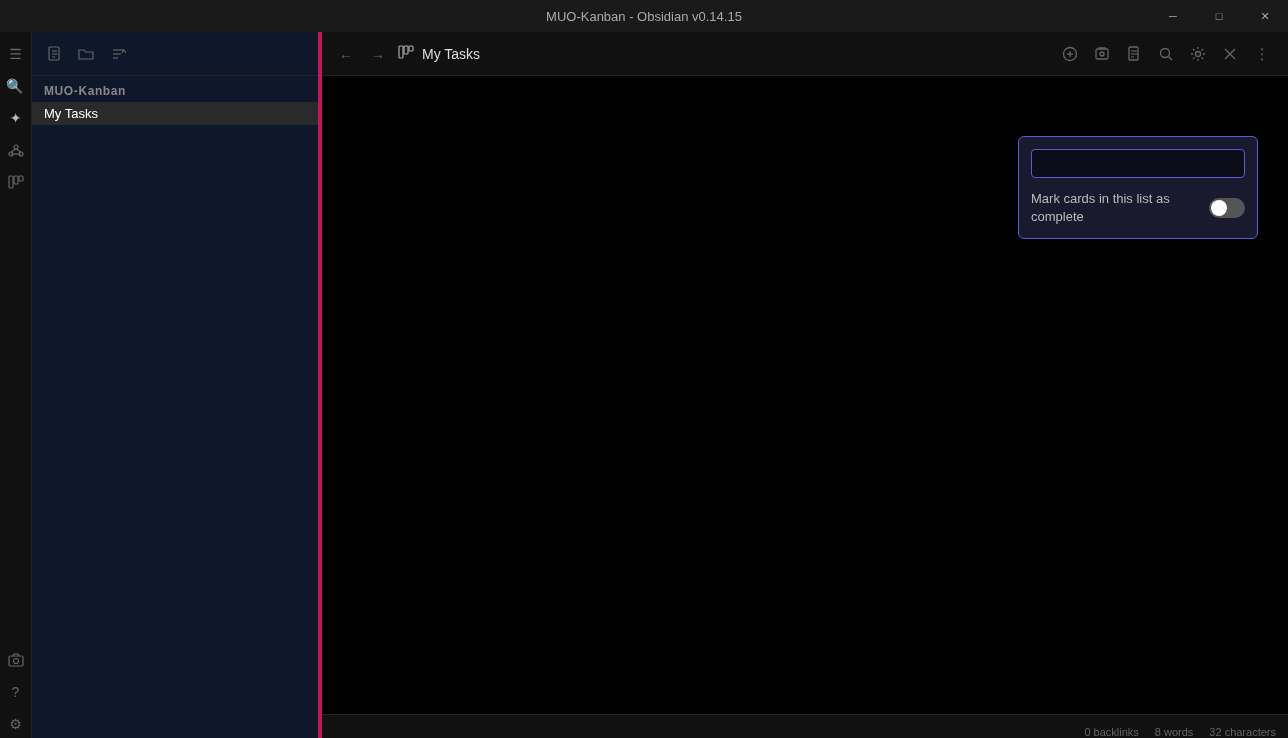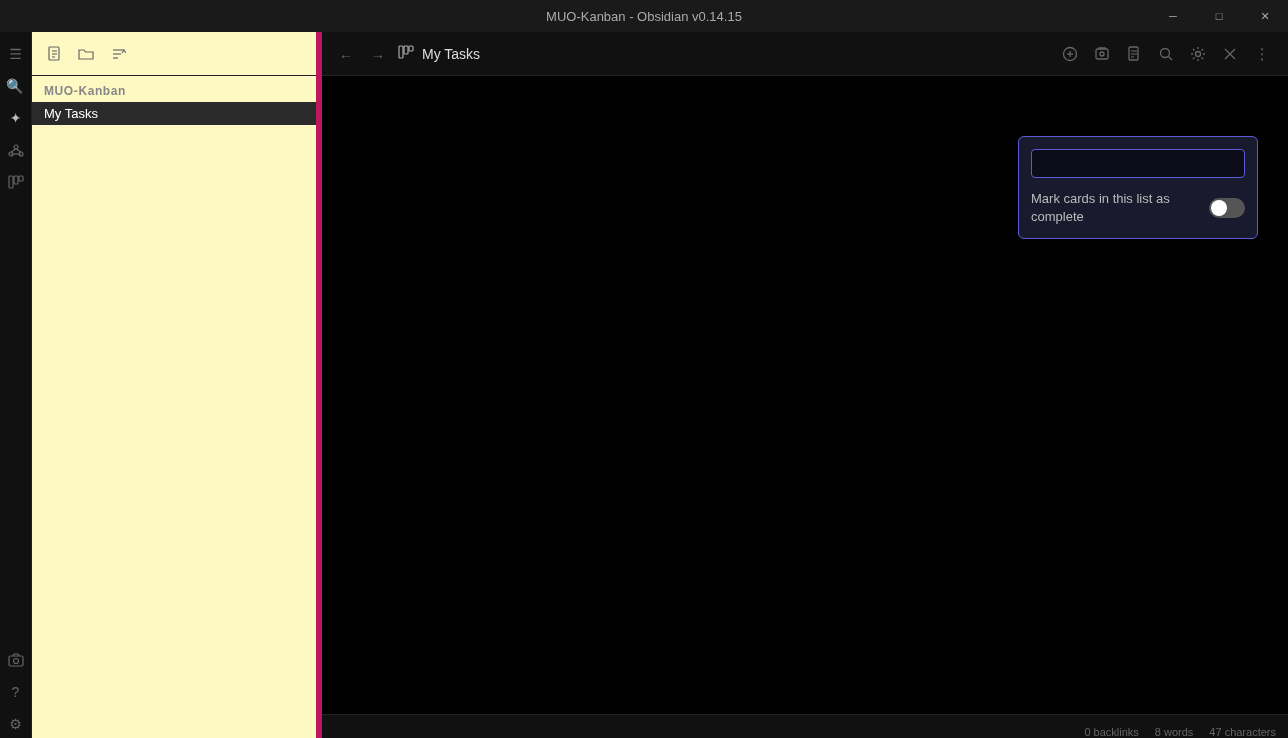--- a/index.html
+++ b/index.html
@@ -81,24 +81,24 @@
       cursor: pointer;
       border-radius: 4px;
       font-size: 14px;
     }
     .rail-icon.active { color: #bbb; }
     .rail-spacer { flex: 1; }
 
     
     .sidebar {
       width: 290px;
-      background: #fef9c3;
+      background: #0f172a;
       display: flex;
       flex-direction: column;
-      border-right: 6px solid #be185d;
+      border-right: 4px solid #be185d;
     }
     .sidebar-toolbar {
       height: 44px;
       display: flex;
       align-items: center;
       padding: 0 8px;
       gap: 4px;
       border-bottom: 1px solid #222;
     }
     .sidebar-icon-btn {
@@ -450,17 +450,17 @@
             <div class="toggle-knob"></div>
           </div>
         </div>
       </div>
 
     </div>
 
     <div class="statusbar">
       <span>0 backlinks</span>
       <span>8 words</span>
-      <span>47 characters</span>
+      <span>32 characters</span>
     </div>
 
   </div>
 </div>
 
 </body></html>

